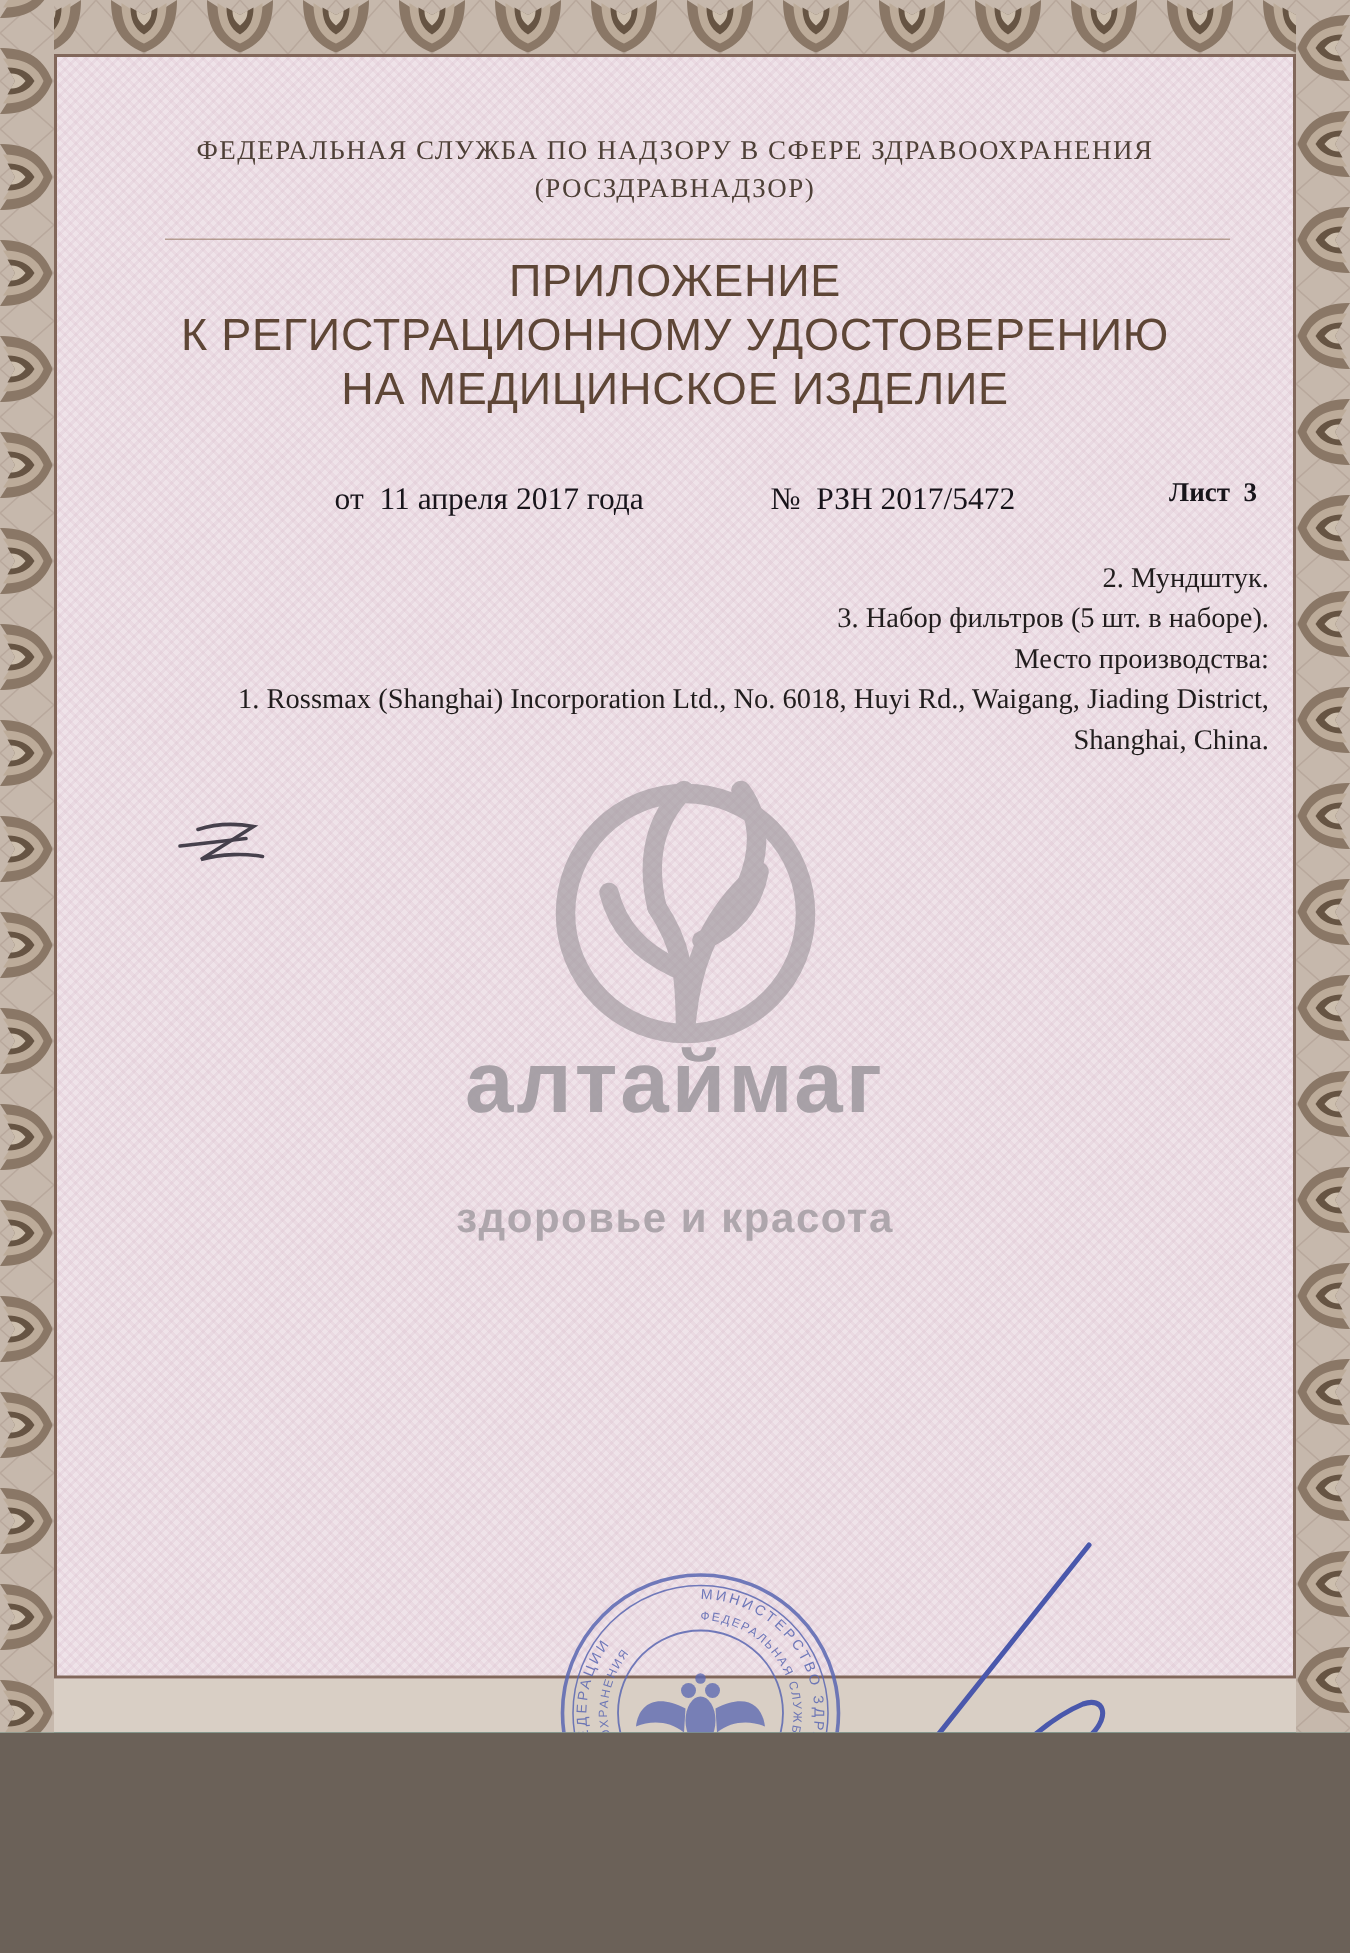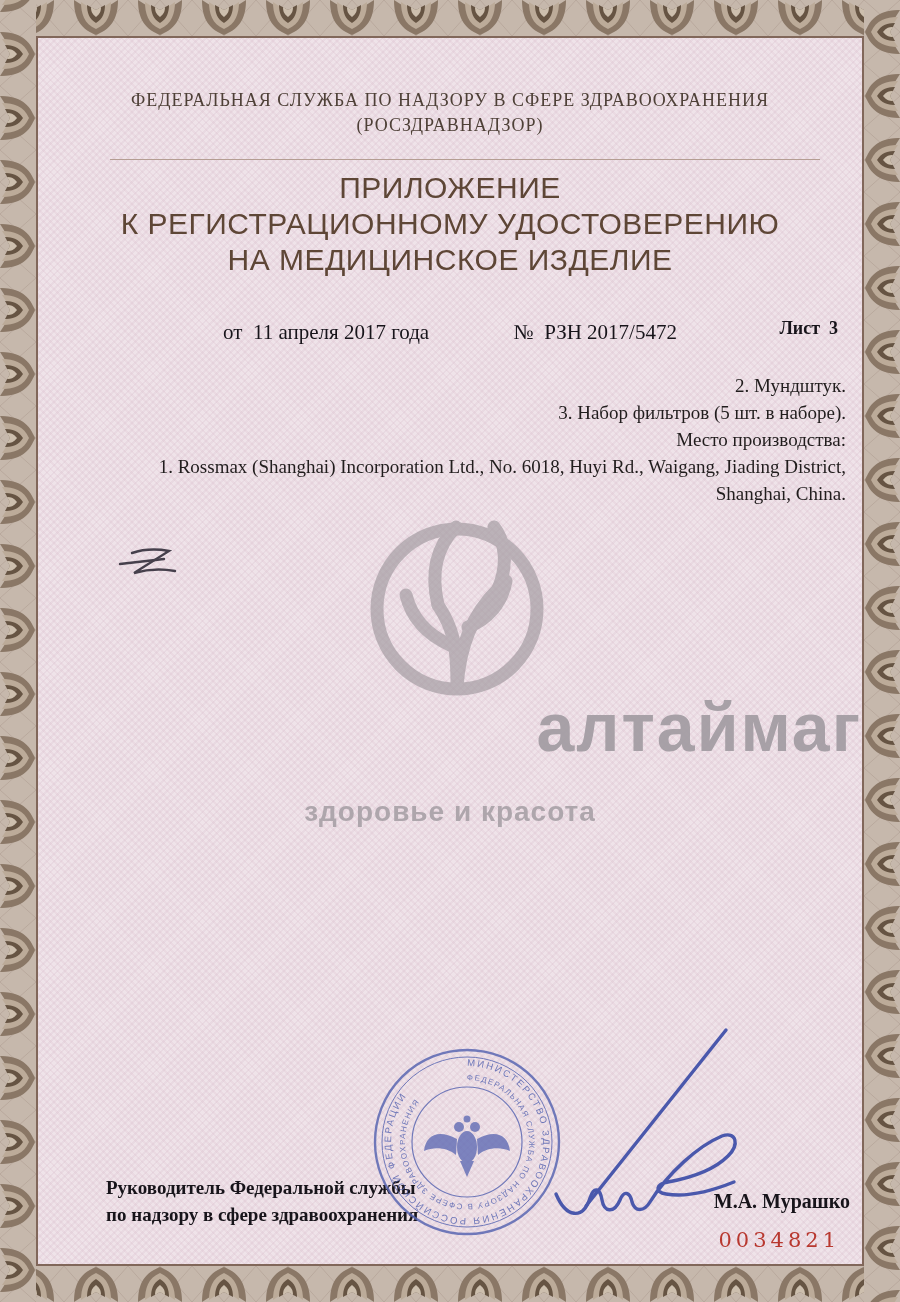--- a/index.html
+++ b/index.html
@@ -1,16 +1,16 @@
 <!DOCTYPE html>
 <html><head>
 <meta charset="utf-8">
 <style>
   html,body{margin:0;padding:0;background:#6b6158;}
-  .page{position:relative;width:900px;height:1302px;margin:0 auto;overflow:hidden;
+  .page{position:relative;width:900px;height:1155px;margin:0 auto;overflow:hidden;
         background:#5eead4;font-family:"Liberation Serif", serif;}
   .border-svg{position:absolute;left:0;top:0;z-index:0;}
   .paper{position:absolute;left:36px;top:36px;right:36px;bottom:36px;z-index:1;
          background:
            repeating-linear-gradient(45deg, rgba(216,182,198,.20) 0 2px, rgba(0,0,0,0) 2px 5px),
            repeating-linear-gradient(-45deg, rgba(205,174,192,.18) 0 2px, rgba(0,0,0,0) 2px 5px),
            #efe3e9;
          border:2px solid #81675a;}
   .abs{position:absolute;}
   .org{left:0;right:0;top:50px;text-align:center;color:#4e4037;font-size:18px;
@@ -21,23 +21,23 @@
          font-size:30px;line-height:36px;letter-spacing:.5px;}
   .daterow{left:0;right:0;top:250px;text-align:center;font-size:21px;font-weight:normal;
            color:#17141a;margin-top:32px;}
   .daterow .seg{white-space:pre;display:inline-block;}
   .daterow .gap{display:inline-block;width:74px;}
   .sheet{top:280px;right:24px;font-size:18px;font-weight:bold;color:#17141a;white-space:pre;}
   .bodytext{left:72px;top:334px;width:736px;font-size:19px;line-height:27px;color:#211d1d;}
   .bodytext p{margin:0;text-align:right;}
   .zmark{left:76px;top:508px;}
   .treelogo{left:312px;top:465px;opacity:.62;}
-  .brand{left:0;right:0;top:650px;text-align:right;color:#a29ca2;
+  .brand{left:0;right:0;top:650px;text-align:center;color:#a29ca2;
          font-family:"Liberation Sans", sans-serif;font-weight:bold;
-         font-size:68px;letter-spacing:2px;opacity:.92;}
+         font-size:58px;letter-spacing:2px;opacity:.92;}
   .tagline{left:0;right:0;top:758px;text-align:center;color:#aea6ac;
            font-family:"Liberation Sans", sans-serif;font-size:28px;letter-spacing:1px;font-weight:bold;}
   .signatory{left:68px;top:1136px;font-size:19px;font-weight:bold;color:#17141a;line-height:27px;}
   .stamp{left:330px;top:1005px;opacity:.85;}
   .signature{left:455px;top:985px;}
   .signame{top:1152px;right:12px;font-size:20px;font-weight:bold;color:#17141a;}
   .serial{top:1190px;right:22px;font-family:"DejaVu Serif", serif;font-size:21px;
           letter-spacing:4px;color:#b8382f;}
 </style>
 </head>

